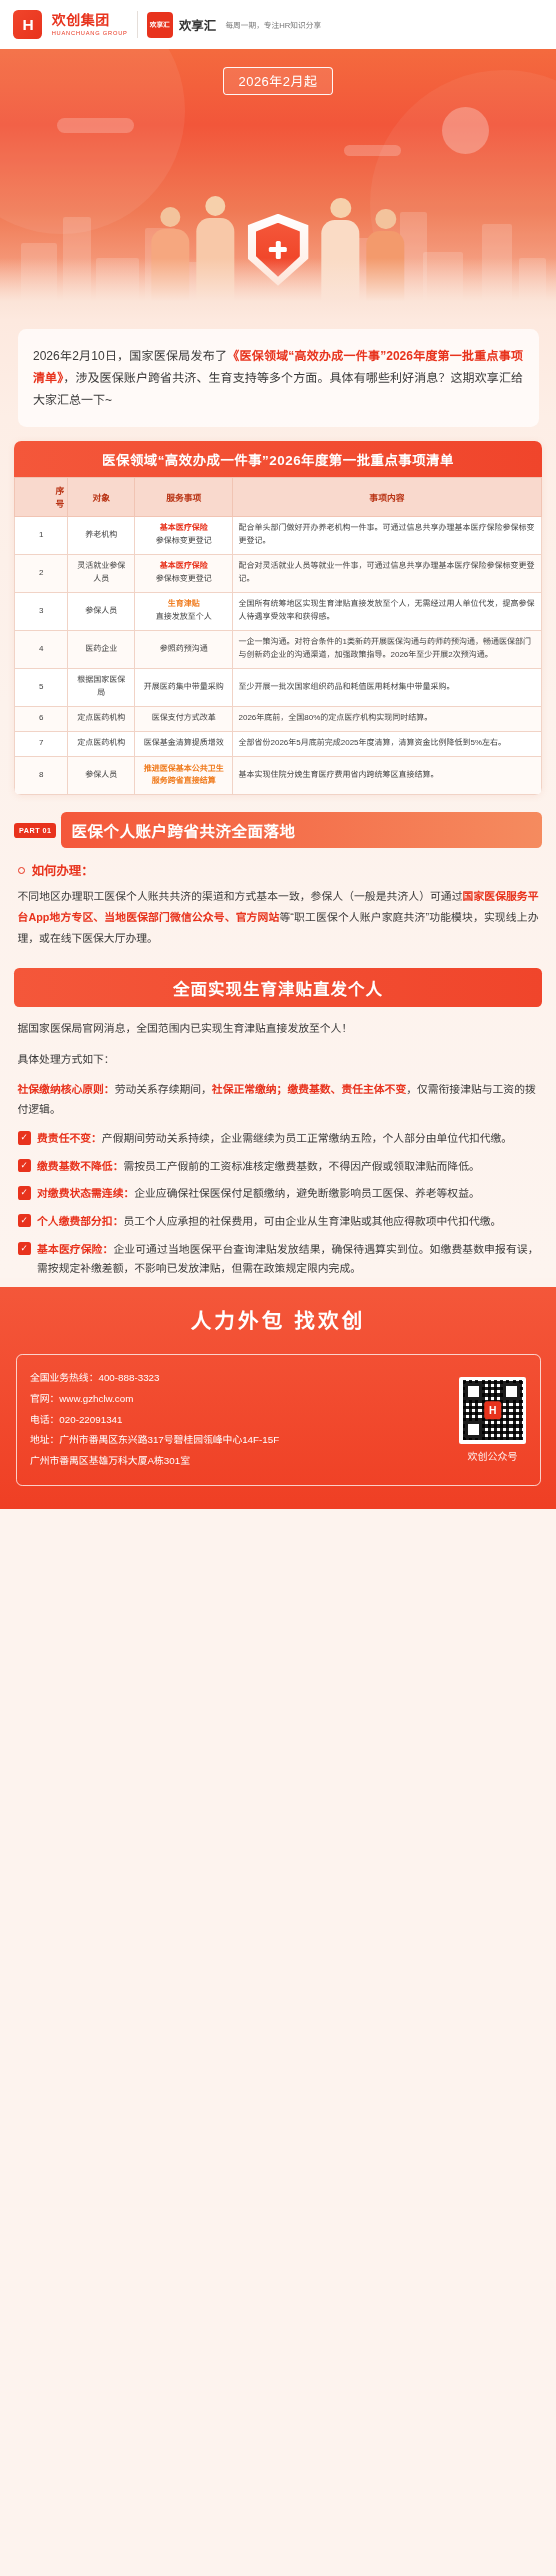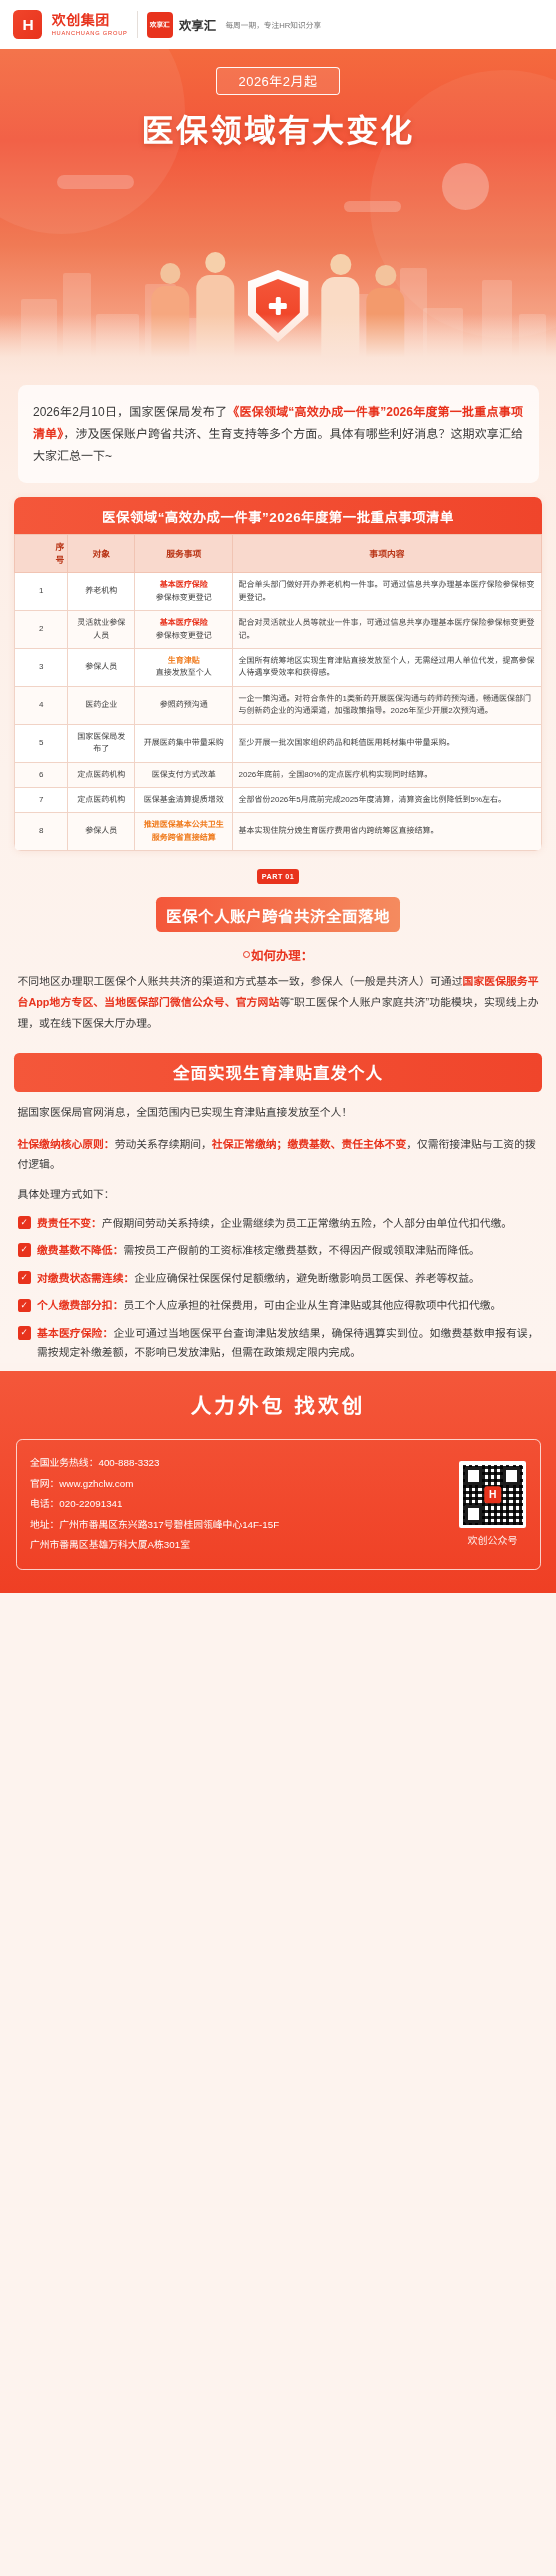--- a/index.html
+++ b/index.html
@@ -52,21 +52,21 @@
   .hero::before{
     content:"";position:absolute;top:-62px;left:-62px;width:247px;height:247px;border-radius:50%;
     background:rgba(255,255,255,0.07);
   }
   .hero::after{
     content:"";position:absolute;top:20.6px;right:-82px;width:268px;height:268px;border-radius:50%;
     background:rgba(255,255,255,0.06);
   }
   .hero-date {
     position:relative; z-index:3;
-    margin: 0 auto; width: 124px;
+    margin: 0 auto; width: 110px;
     border: 1px solid rgba(255,255,255,0.95);
     border-radius: 4.1px;
     color:#fff; text-align:center;
     font-size: 13px; letter-spacing:0.5px;
     padding: 3.6px 0;
     background: rgba(255,255,255,0.10);
   }
   .hero-title {
     position:relative; z-index:3;
     text-align:center; color:#fff;
@@ -161,21 +161,21 @@
     line-height:1.6; color:#444;
   }
   table.zc td.c { text-align:center; }
   table.zc tr:nth-child(even) td { background:#fffaf7; }
   .hl-red { color:#e8331d; font-weight:bold; }
   .hl-orange { color:#f07c1f; font-weight:bold; }
 
   
   .h-red {
     margin: 17.5px 14.4px 9.3px;
-    display:flex; align-items:center; gap:13px;flex-direction:column;
+    display:flex; align-items:center; gap:5px;
   }
   .h-red .tagicon {
     background:#e8331d; color:#fff; font-size:7.2px; font-weight:bold;
     border-radius:3.1px; padding:3.1px 4.6px; letter-spacing:0.5px; white-space:nowrap;
   }
   .h-red .txt {
     flex:1; background:linear-gradient(90deg,#f4573a,#f58b5f);
     color:#fff; font-size:15.5px; font-weight:bold; letter-spacing:0.5px;
     padding: 6.7px 10.3px; border-radius:5.2px;
   }
@@ -189,21 +189,21 @@
   .para {
     margin: 0 17.5px 10.3px;
     font-size: 10.8px; line-height: 1.95; color:#3a3a3a; text-align:justify;
   }
   .para .em { color:#e8331d; font-weight:bold; }
   .para .bk { font-weight:bold; color:#222; }
 
   .sub-h {
     margin: 13.4px 17.5px 7.2px;
     font-size: 12.4px; font-weight:bold; color:#e8331d;
-    display:flex; align-items:center; gap:1px;justify-content:center;
+    display:flex; align-items:center; gap:7px;
   }
   .sub-h .dot { width:7.2px;height:7.2px;border-radius:50%;border:1.5px solid #e8331d; display:inline-block;}
 
   .bullets { margin: 0 17.5px 5.2px; }
   .b-item {
     display:flex; gap:6.2px; margin-bottom: 8.2px;
     font-size: 10.8px; line-height:1.8; color:#3a3a3a; text-align:justify;
   }
   .b-check {
     flex: 0 0 auto; width:13.4px; height:13.4px; border-radius:2.6px;
@@ -268,21 +268,20 @@
     <div class="divider-v"></div>
     <div class="brand2">
       <div class="brand2-badge">欢享汇</div>
       <div class="brand2-name">欢享汇</div>
       <div class="brand2-sub">每周一期，专注HR知识分享</div>
     </div>
   </div>
 
   <div class="hero">
     <div class="hero-date">2026年2月起</div>
-    <div class="hero-title">医保领域有大变化</div>
 
     <div class="hero-art">
       <div class="sun"></div>
       <div class="cloud" style="left:57px;top:20.6px;width:77px;"></div>
       <div class="cloud" style="right:155px;top:47px;width:57px;height:11.3px;"></div>
 
       <div class="city">
         <div class="bld" style="left:20.6px;width:36px;height:77px;"></div>
         <div class="bld" style="left:63px;width:28px;height:103px;"></div>
         <div class="bld" style="left:96px;width:43px;height:62px;"></div>
@@ -363,21 +362,21 @@
             <td>全国所有统筹地区实现生育津贴直接发放至个人，无需经过用人单位代发，提高参保人待遇享受效率和获得感。</td>
           </tr>
           <tr>
             <td class="c">4</td>
             <td class="c">医药企业</td>
             <td class="c">参照药预沟通</td>
             <td>一企一策沟通。对符合条件的1类新药开展医保沟通与药师药预沟通，畅通医保部门与创新药企业的沟通渠道，加强政策指导。2026年至少开展2次预沟通。</td>
           </tr>
           <tr>
             <td class="c">5</td>
-            <td class="c">国家医保局发布了</td>
+            <td class="c">根据国家医保局</td>
             <td class="c">开展医药集中带量采购</td>
             <td>至少开展一批次国家组织药品和耗值医用耗材集中带量采购。</td>
           </tr>
           <tr>
             <td class="c">6</td>
             <td class="c">定点医药机构</td>
             <td class="c">医保支付方式改革</td>
             <td>2026年底前，全国80%的定点医疗机构实现同时结算。</td>
           </tr>
           <tr>
@@ -408,25 +407,25 @@
     </div>
 
     <div class="para">
       <span>不同地区办理职工医保个人账共共济的渠道和方式基本一致，参保人（一般是共济人）可通过</span><span class="em">国家医保服务平台App地方专区、当地医保部门微信公众号、官方网站</span><span>等“职工医保个人账户家庭共济”功能模块，实现线上办理，或在线下医保大厅办理。</span>
     </div>
 
     <div class="h-band">全面实现生育津贴直发个人</div>
 
     <div class="para">据国家医保局官网消息，全国范围内已实现生育津贴直接发放至个人！</div>
 
+    <div class="rule-line">具体处理方式如下：</div>
+
     <div class="rule-line">
       <span class="k">社保缴纳核心原则：</span><span>劳动关系存续期间，</span><span class="k">社保正常缴纳；缴费基数、责任主体不变</span><span>，仅需衔接津贴与工资的拨付逻辑。</span>
     </div>
-
-    <div class="rule-line">具体处理方式如下：</div>
 
     <div class="bullets">
       <div class="b-item">
         <div class="b-check">✓</div>
         <div><span class="lbl">费责任不变：</span><span>产假期间劳动关系持续，企业需继续为员工正常缴纳五险，个人部分由单位代扣代缴。</span></div>
       </div>
       <div class="b-item">
         <div class="b-check">✓</div>
         <div><span class="lbl">缴费基数不降低：</span><span>需按员工产假前的工资标准核定缴费基数，不得因产假或领取津贴而降低。</span></div>
       </div>

